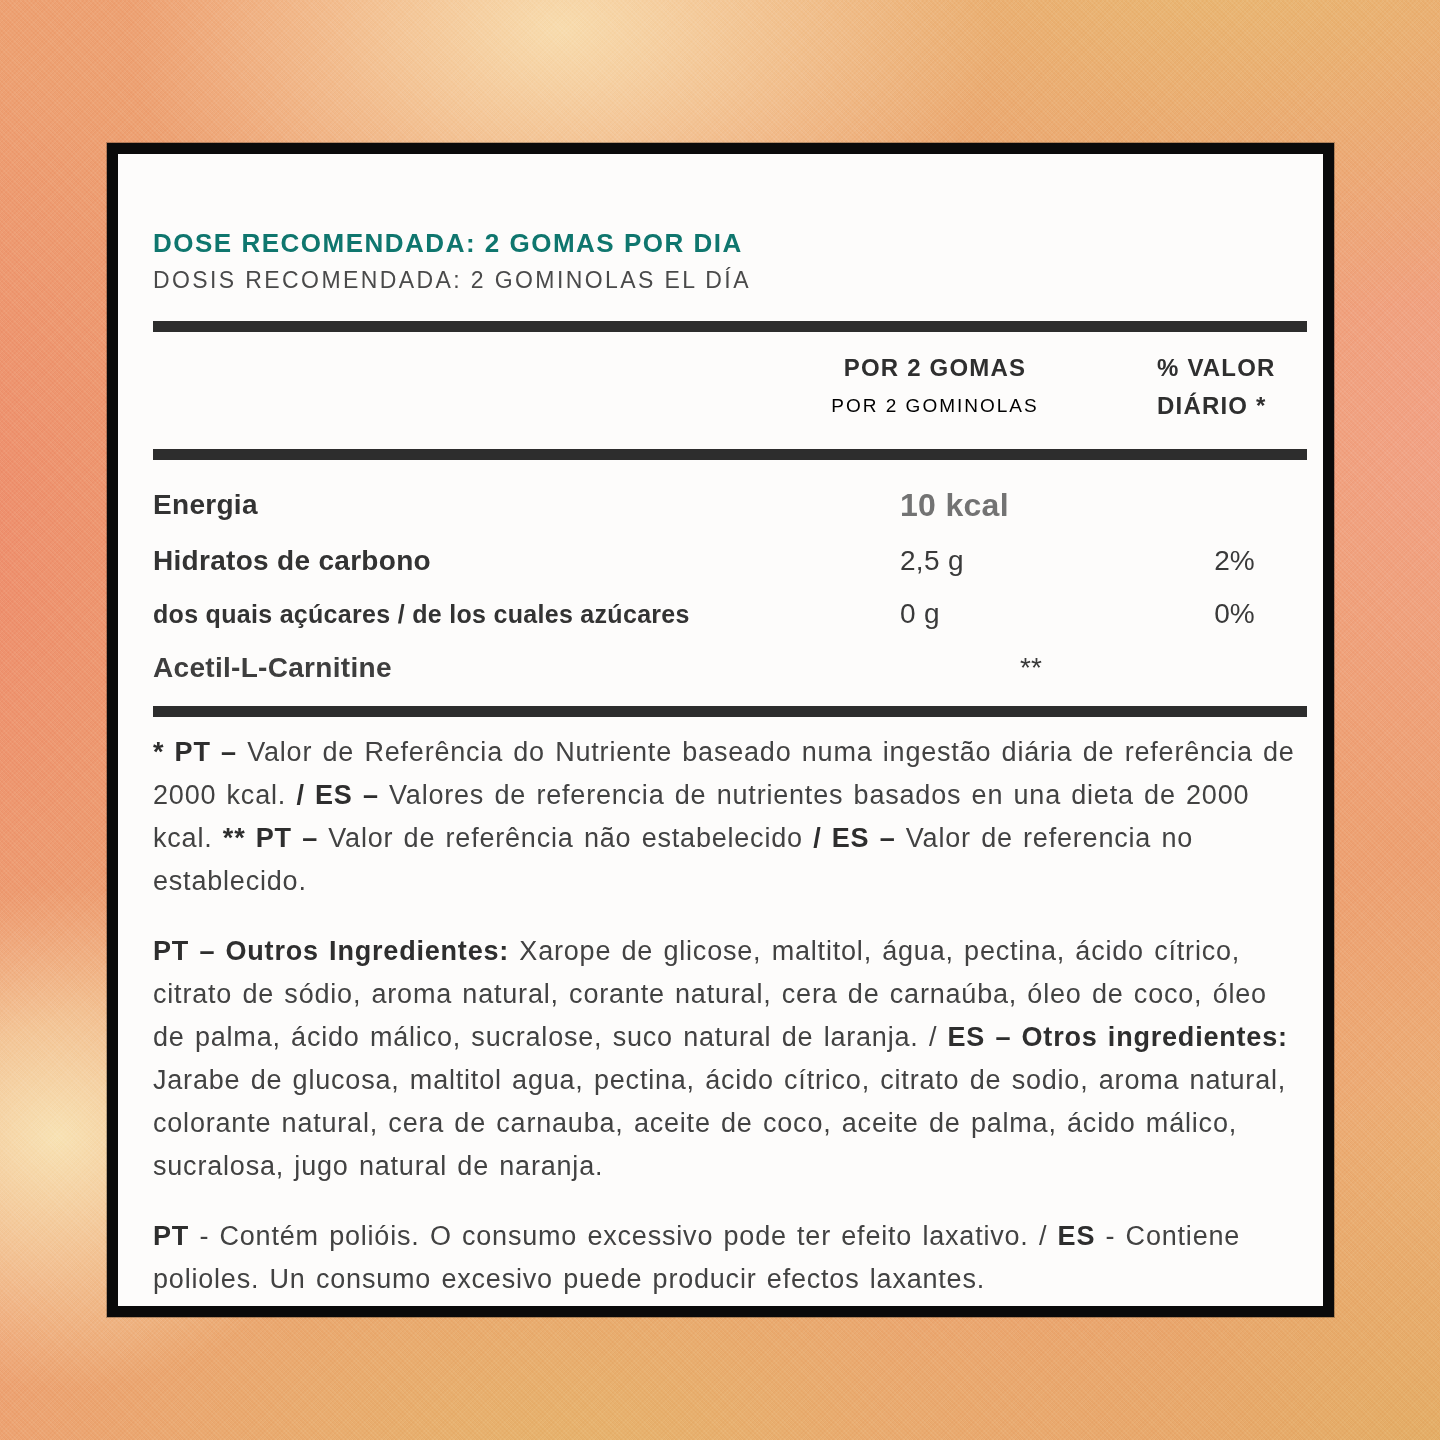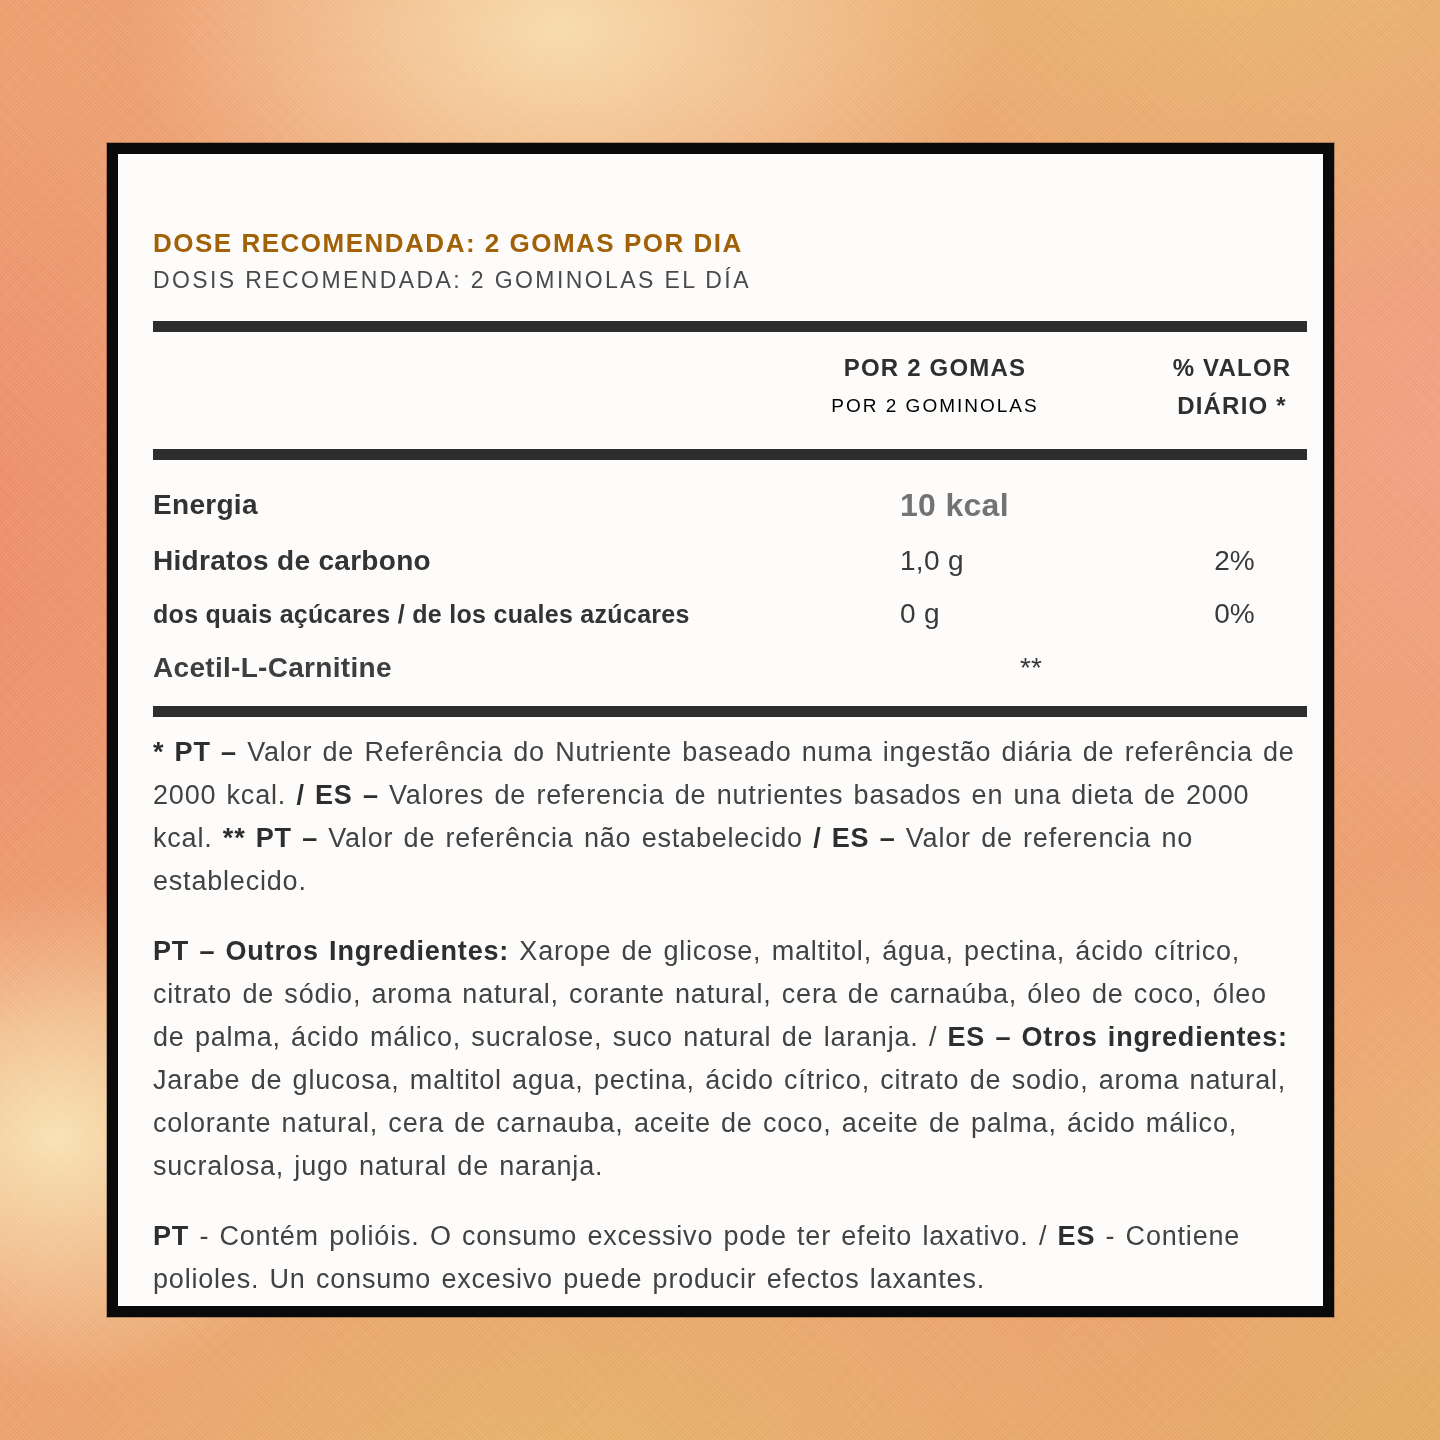--- a/index.html
+++ b/index.html
@@ -64,21 +64,21 @@
     letter-spacing: 2px;
     color: #2e2e2e;
     line-height: 34px;
     white-space: nowrap;
   }
   .dose-pt {
     margin-top: 36px;
     font-size: 26px;
     font-weight: 700;
     letter-spacing: 1.5px;
-    color: #a16207;
+    color: #0f766e;
     line-height: 27px;
   }
   .dose-es {
     margin-top: 11px;
     font-size: 23px;
     font-weight: 400;
     letter-spacing: 2.4px;
     color: #4a4a4a;
     line-height: 24px;
   }
@@ -88,21 +88,21 @@
     background: var(--bar, #2d2d2d);
   }
   .bar-1 { margin-top: 29px; }
   .bar-2 { margin-top: 31px; }
   .bar-3 { margin-top: 10px; }
 
   
   .nt-header { margin-top: 23px; display: flex; align-items: flex-start; }
   .nt-header .h-spacer  { width: 642px; }
   .nt-header .h-serving { width: 280px; text-align: center; }
-  .nt-header .h-dv      { margin-left: auto; width: 150px; text-align: center; }
+  .nt-header .h-dv      { margin-left: auto; width: 150px; }
   .h-line1 { font-size: 24px; font-weight: 700; letter-spacing: 1.2px; color: #2f2f2f; line-height: 26px; }
   .h-line2 { margin-top: 13px; font-size: 19px; font-weight: 400; letter-spacing: 2px; color: #000000; line-height: 24px; }
   .h-dv .h-line2 { font-weight: 700; letter-spacing: 1.2px; font-size: 24px; color: #2f2f2f; }
 
   
   .nt-rows { margin-top: 16px; }
   .nt-row {
     display: grid;
     grid-template-columns: 1fr 262px 145px;
     align-items: center;
@@ -162,21 +162,21 @@
     <div class="bar bar-2"></div>
 
     <div class="nt-rows">
       <div class="nt-row row-energy">
         <div class="nt-label">Energia</div>
         <div class="nt-value">10 kcal</div>
         <div class="nt-dv"></div>
       </div>
       <div class="nt-row row-carbs">
         <div class="nt-label">Hidratos de carbono</div>
-        <div class="nt-value">1,0 g</div>
+        <div class="nt-value">2,5 g</div>
         <div class="nt-dv">2%</div>
       </div>
       <div class="nt-row row-sugars">
         <div class="nt-label">dos quais açúcares / de los cuales azúcares</div>
         <div class="nt-value">0 g</div>
         <div class="nt-dv">0%</div>
       </div>
       <div class="nt-row row-carnitine">
         <div class="nt-label">Acetil-L-Carnitine</div>
         <div class="nt-dv">**</div>

